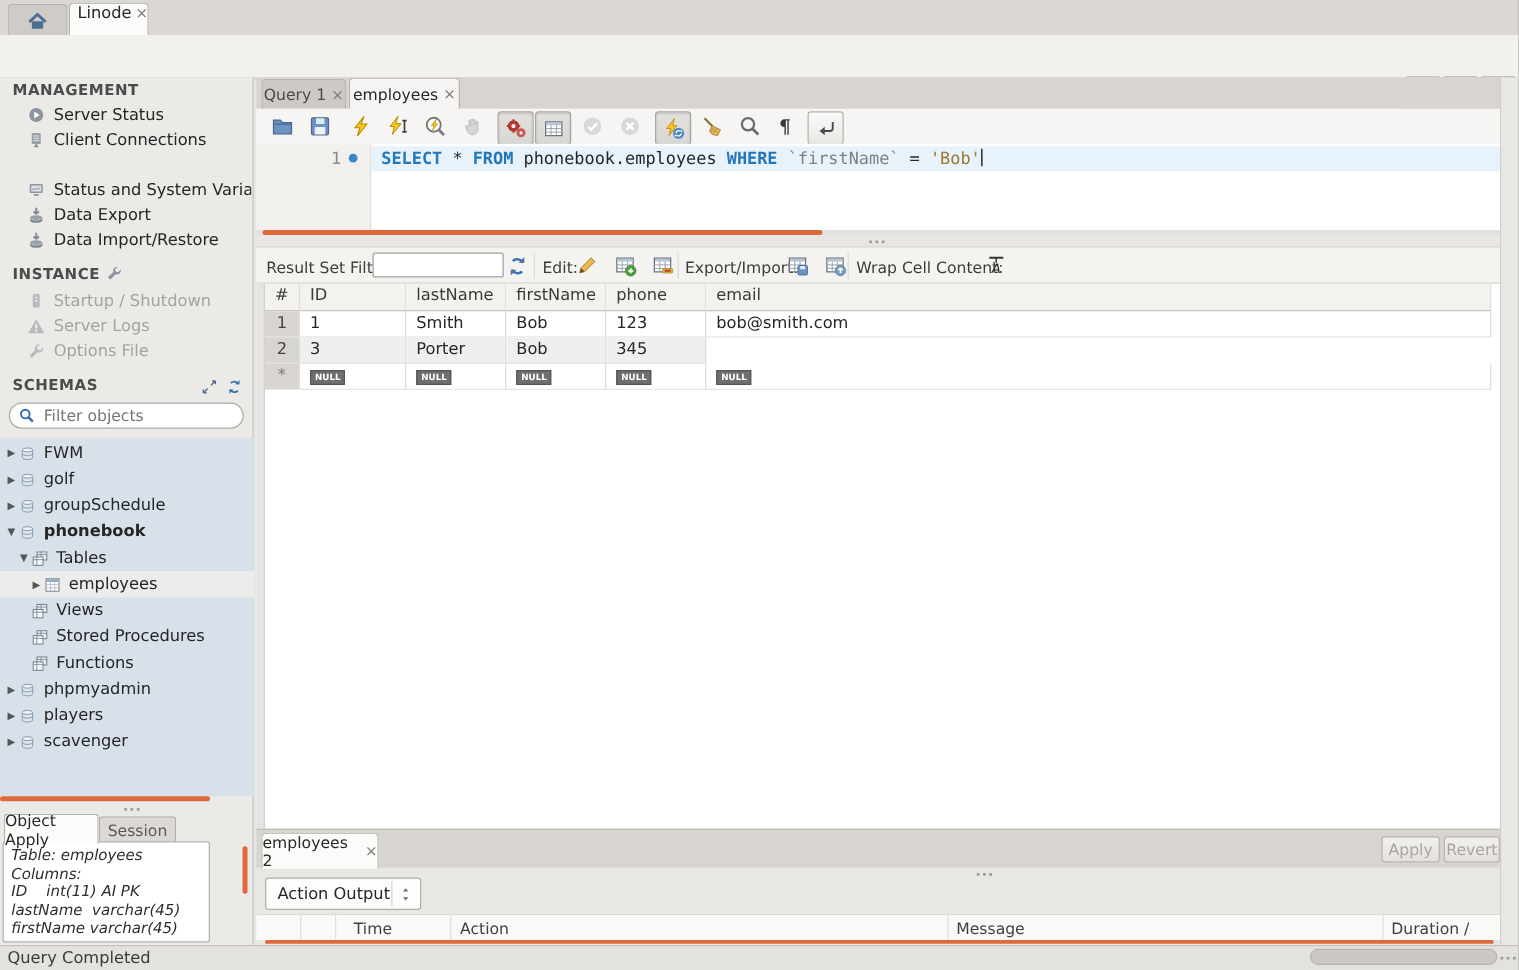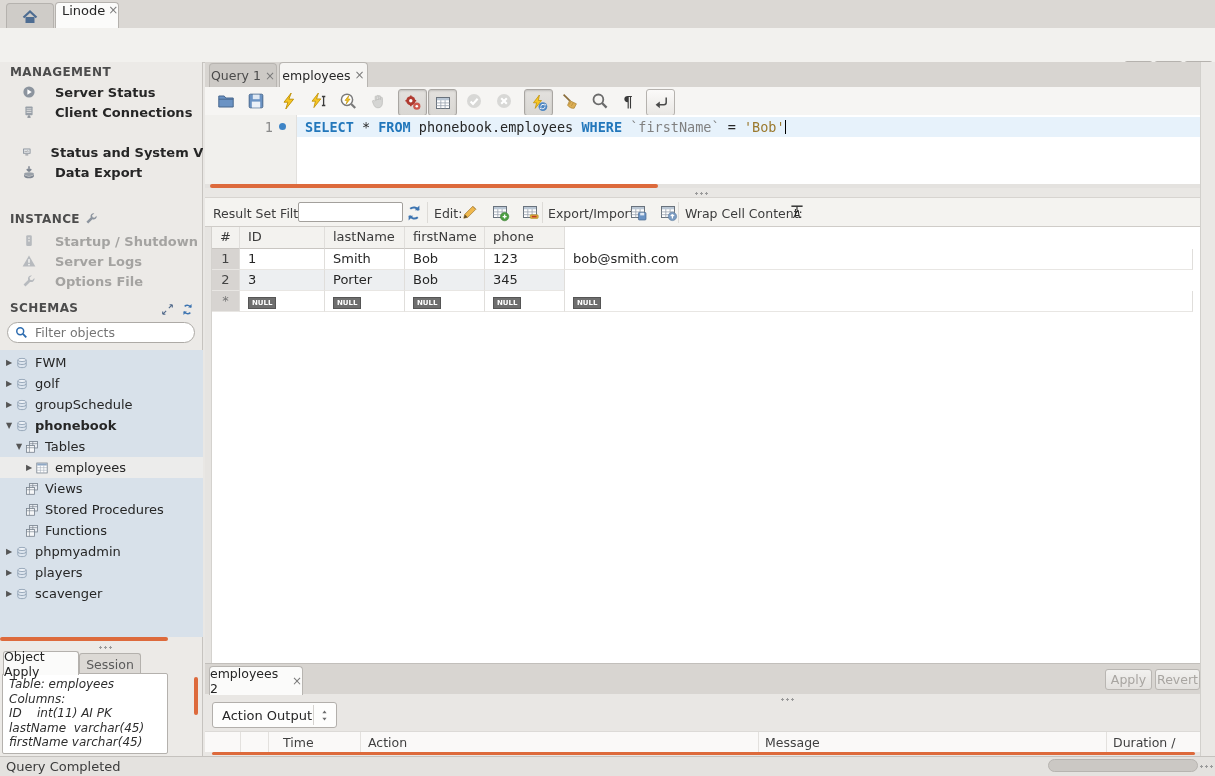--- a/index.html
+++ b/index.html
@@ -19,21 +19,21 @@
   .xbtn{color:#7a7a7a;font-size:12px;cursor:default;}
   
   .toolbar{position:absolute;left:0;top:28px;width:1215px;height:34px;background:#f2f1ee;border-bottom:1px solid #c9c6c2;}
   .tbtn{position:absolute;width:27px;height:25px;border:1px solid #a9a6a2;border-radius:3px;
     background:linear-gradient(#e3e1de,#d9d7d3);display:flex;align-items:center;justify-content:center;box-shadow:inset 0 1px 2px rgba(0,0,0,.15);}
   .tbtn.raised{background:linear-gradient(#fbfaf9,#e9e7e4);box-shadow:none;border-color:#b5b2ae;}
   
   .sidebar-bg{position:absolute;left:0;top:62px;width:203px;height:694px;background:#eceae7;border-right:1px solid #c6c3bf;box-sizing:border-box;}
   .sechead{position:absolute;font-size:12px;font-weight:bold;color:#4c4c4c;letter-spacing:.4px;}
   .navitem{position:absolute;left:0;width:203px;height:20px;display:flex;align-items:center;}
-  .navitem .lbl{margin-left:18px;white-space:nowrap;overflow:hidden;max-width:158px;font-weight:bold;}
+  .navitem .lbl{margin-left:6px;white-space:nowrap;overflow:hidden;max-width:158px;}
   .disabled .lbl{color:#a4a3a1;}
   .disabled .ic{opacity:.55;}
   .filterbox{position:absolute;left:7px;top:322px;width:188px;height:21px;background:#fff;border:1px solid #adaaa6;border-radius:11px;display:flex;align-items:center;padding:0 6px;box-sizing:border-box;gap:4px;}
   .filterbox input{border:none;outline:none;flex:1;font-size:12.5px;font-family:"DejaVu Sans",sans-serif;color:#333;background:transparent;width:100px;}
   .tree{position:absolute;left:0;top:350px;width:203px;height:287px;background:#d8e1ea;}
   .trow{position:absolute;left:0;width:203px;height:21px;display:flex;align-items:center;white-space:nowrap;}
   .trow .arr{font-size:8px;color:#555;width:10px;text-align:center;flex:none;}
   .trow .tlbl{margin-left:5px;}
   .trow.sel{background:#ececeb;}
   .trow.bold .tlbl{font-weight:bold;}
@@ -245,20 +245,30 @@
   <div class="navitem" style="top:162px;">
     <span class="ic ic16" style="margin-left:21px;">
         <svg viewBox="0 0 20 20">
           <path d="M10 2.8v6.4m0 0L7.2 6.4M10 9.2l2.8-2.8" stroke="#7f8792" stroke-width="1.9" fill="none"></path>
           <path d="M3.8 12.6c0 1.9 2.8 2.9 6.2 2.9s6.2-1 6.2-2.9v2.3c0 1.9-2.8 2.9-6.2 2.9s-6.2-1-6.2-2.9z" fill="#7f8792"></path>
           <ellipse cx="10" cy="12.6" rx="6.2" ry="2.3" fill="#99a0a8"></ellipse>
         </svg>
       </span>
     <span class="lbl">Data Export</span>
     </div>
+  <div class="navitem" style="top:182px;">
+    <span class="ic ic16" style="margin-left:21px;">
+        <svg viewBox="0 0 20 20">
+          <path d="M10 2.8v6.4m0 0L7.2 6.4M10 9.2l2.8-2.8" stroke="#7f8792" stroke-width="1.9" fill="none"></path>
+          <path d="M3.8 12.6c0 1.9 2.8 2.9 6.2 2.9s6.2-1 6.2-2.9v2.3c0 1.9-2.8 2.9-6.2 2.9s-6.2-1-6.2-2.9z" fill="#7f8792"></path>
+          <ellipse cx="10" cy="12.6" rx="6.2" ry="2.3" fill="#99a0a8"></ellipse>
+        </svg>
+      </span>
+    <span class="lbl">Data Import/Restore</span>
+    </div>
 
   <div class="sechead" style="left:10px;top:212px;">INSTANCE</div>
   <span class="ic ic15 abs" style="left:84px;top:211px;">
       <svg viewBox="0 0 20 20">
         <path d="M13.8 3.2a4.2 4.2 0 0 0-4.9 5.5L3.2 14.4l2.4 2.4 5.7-5.7a4.2 4.2 0 0 0 5.5-4.9L14 9l-2.6-.7L10.7 5.7z" fill="#8c949e"></path>
       </svg>
     </span>
   <div class="navitem disabled" style="top:231px;">
     <span class="ic ic16" style="margin-left:21px;">
         <svg viewBox="0 0 20 20">
@@ -672,20 +682,21 @@
   </div>
 
   <div class="grid-bg">
     <div class="gstrip"></div>
     <div class="grow ghead" style="top:0;">
       <div class="gc ggut" style="width:28px;">#</div>
       <div class="gc" style="width:85px;">ID</div>
       <div class="gc" style="width:80px;">lastName</div>
       <div class="gc" style="width:80px;">firstName</div>
       <div class="gc" style="width:80px;">phone</div>
+      <div class="gc" style="width:628px;">email</div>
     </div>
     <div class="grow" style="top:22px;">
       <div class="gc ggut" style="width:28px;">1</div>
       <div class="gc" style="width:85px;">1</div>
       <div class="gc" style="width:80px;">Smith</div>
       <div class="gc" style="width:80px;">Bob</div>
       <div class="gc" style="width:80px;">123</div>
       <div class="gc" style="width:628px;">bob@smith.com</div>
     </div>
     <div class="grow altrow" style="top:43px;">

